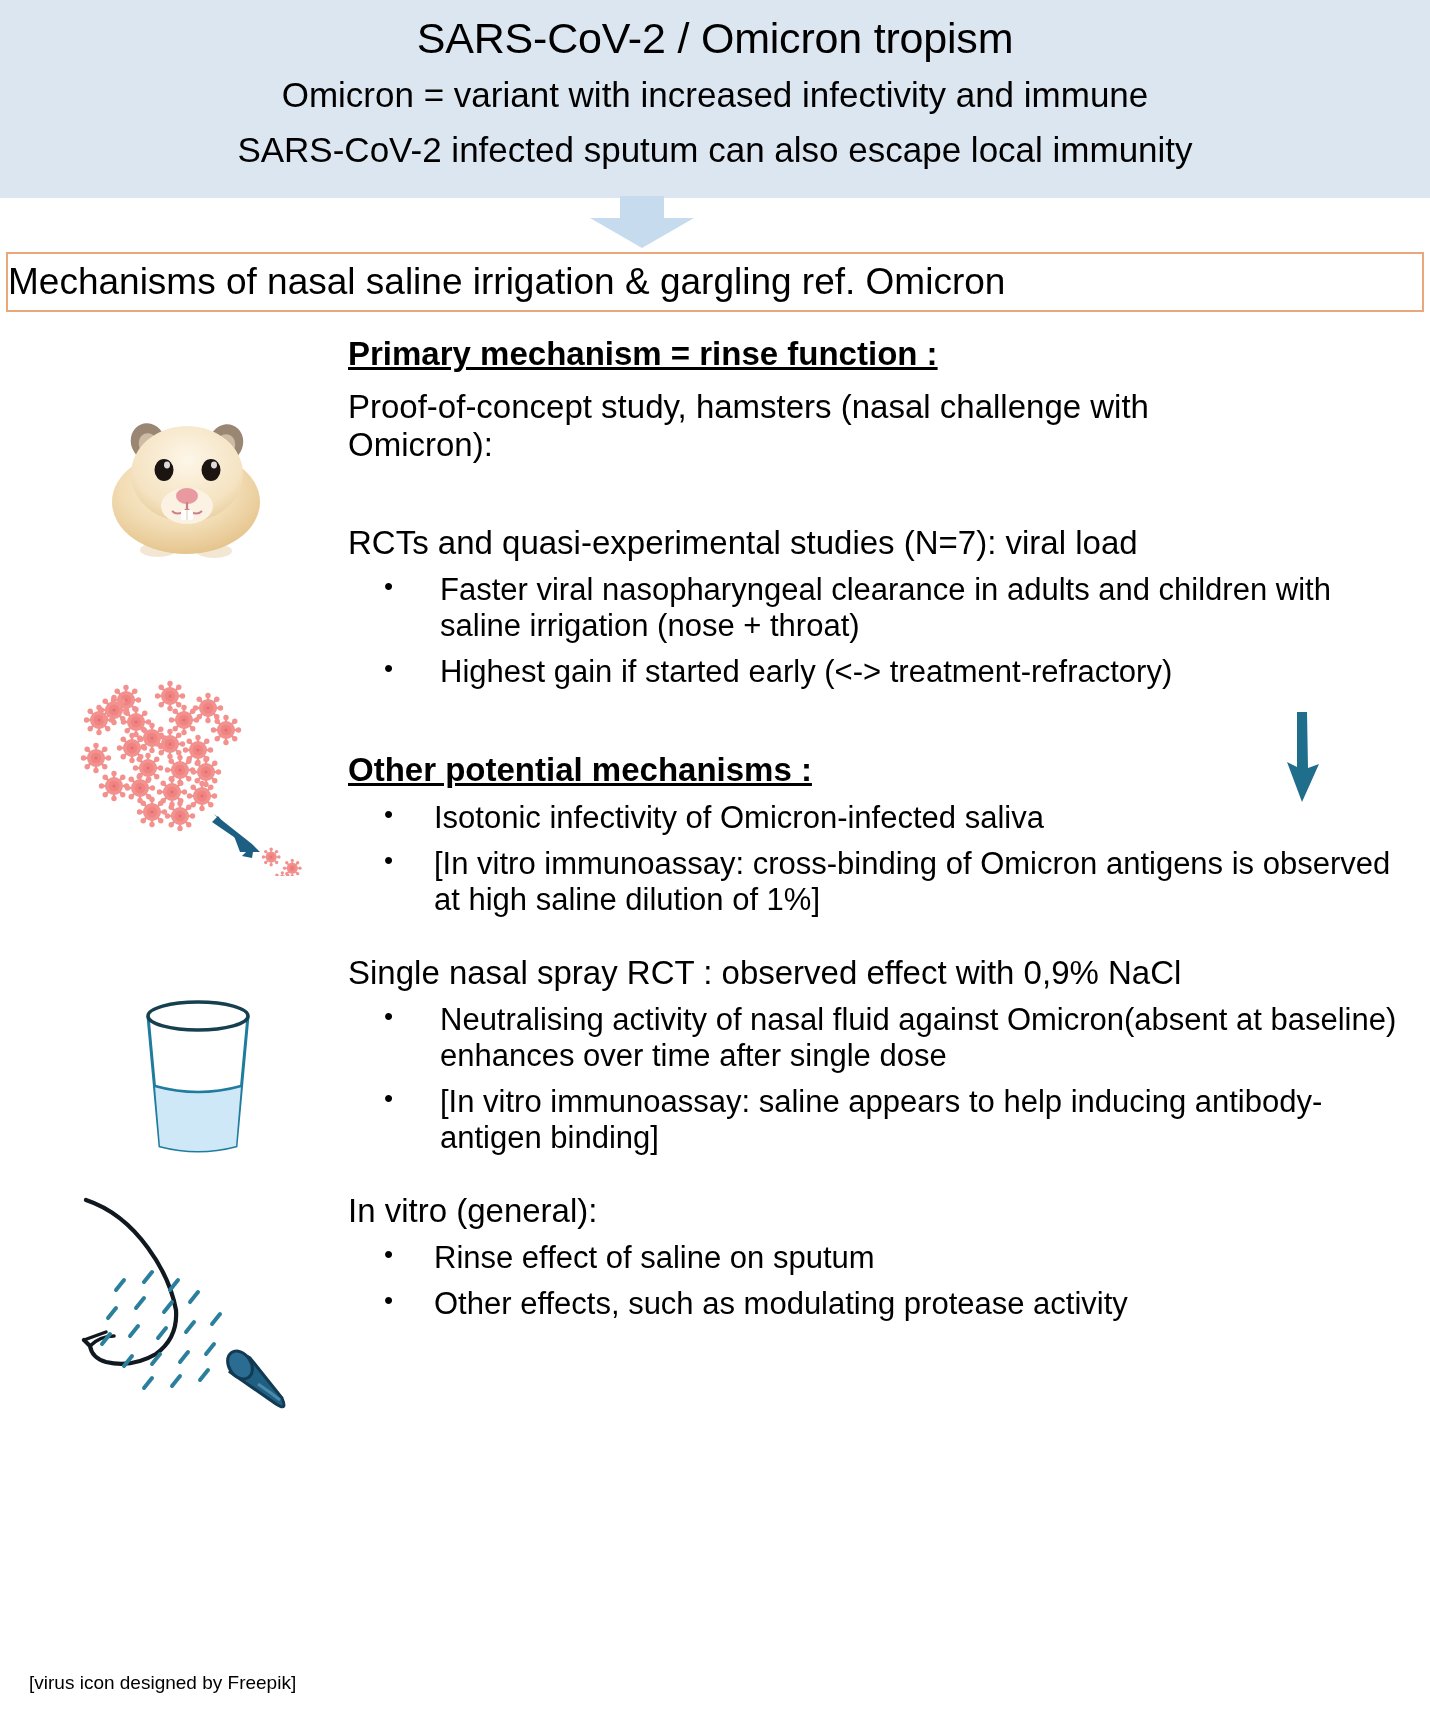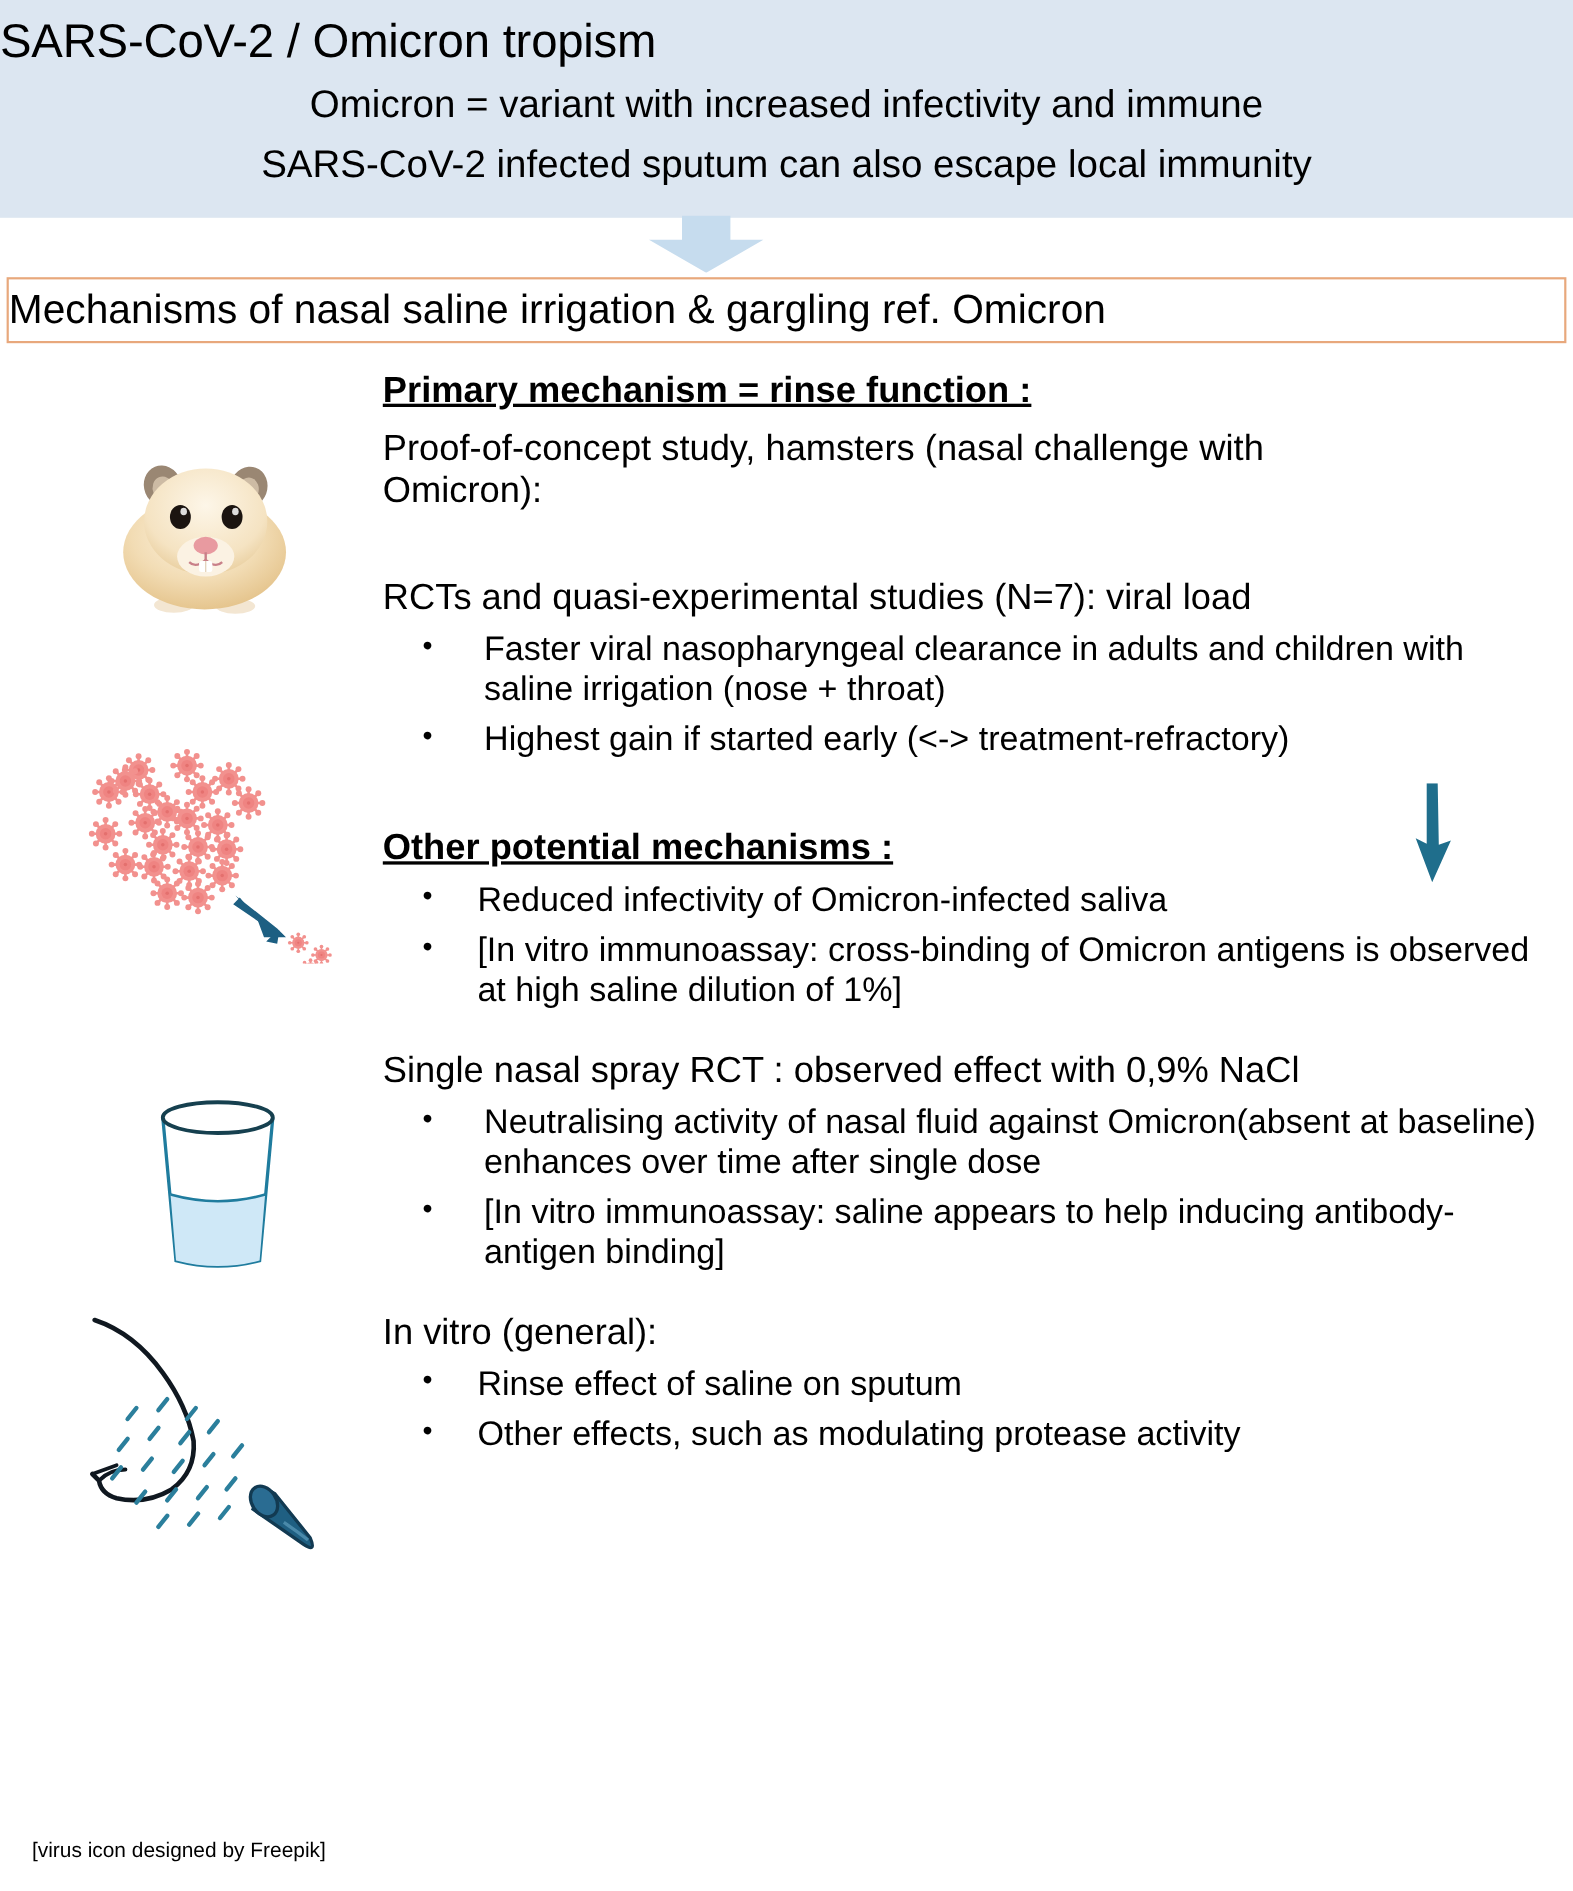--- a/index.html
+++ b/index.html
@@ -21,21 +21,21 @@
     position: absolute;
     left: 0;
     top: 0;
     width: 1430px;
     height: 198px;
     background: #dce6f1;
     box-sizing: border-box;
     padding-top: 14px;
   }
   .header-title {
-    text-align: left;
+    text-align: center;
     font-size: 43px;
     line-height: 1.15;
     letter-spacing: -0.2px;
     white-space: pre;
   }
   .header-sub {
     text-align: center;
     font-size: 35px;
     line-height: 1.28;
     margin-top: 10px;
@@ -338,21 +338,21 @@
   <ul class="bullets indent2">
     <li>Faster viral nasopharyngeal clearance in adults and children with saline irrigation (nose + throat)</li>
     <li>Highest gain if started early (&lt;-&gt; treatment-refractory)</li>
   </ul>
 
   <div class="gap-lg"></div>
 
   <div class="sec-head">Other potential mechanisms :</div>
 
   <ul class="bullets">
-    <li>Reduced infectivity of Omicron-infected saliva</li>
+    <li>Isotonic infectivity of Omicron-infected saliva</li>
     <li>[In vitro immunoassay: cross-binding of Omicron antigens is observed at high saline dilution of 1%]</li>
   </ul>
 
   <div class="gap-md"></div>
 
   <div class="para" style="margin-top:0">Single nasal spray RCT : observed effect with 0,9% NaCl</div>
   <ul class="bullets indent2">
     <li>Neutralising activity of nasal fluid against Omicron(absent at baseline)  enhances over time after single dose</li>
     <li>[In vitro immunoassay:  saline appears to help inducing antibody-antigen binding]</li>
   </ul>

